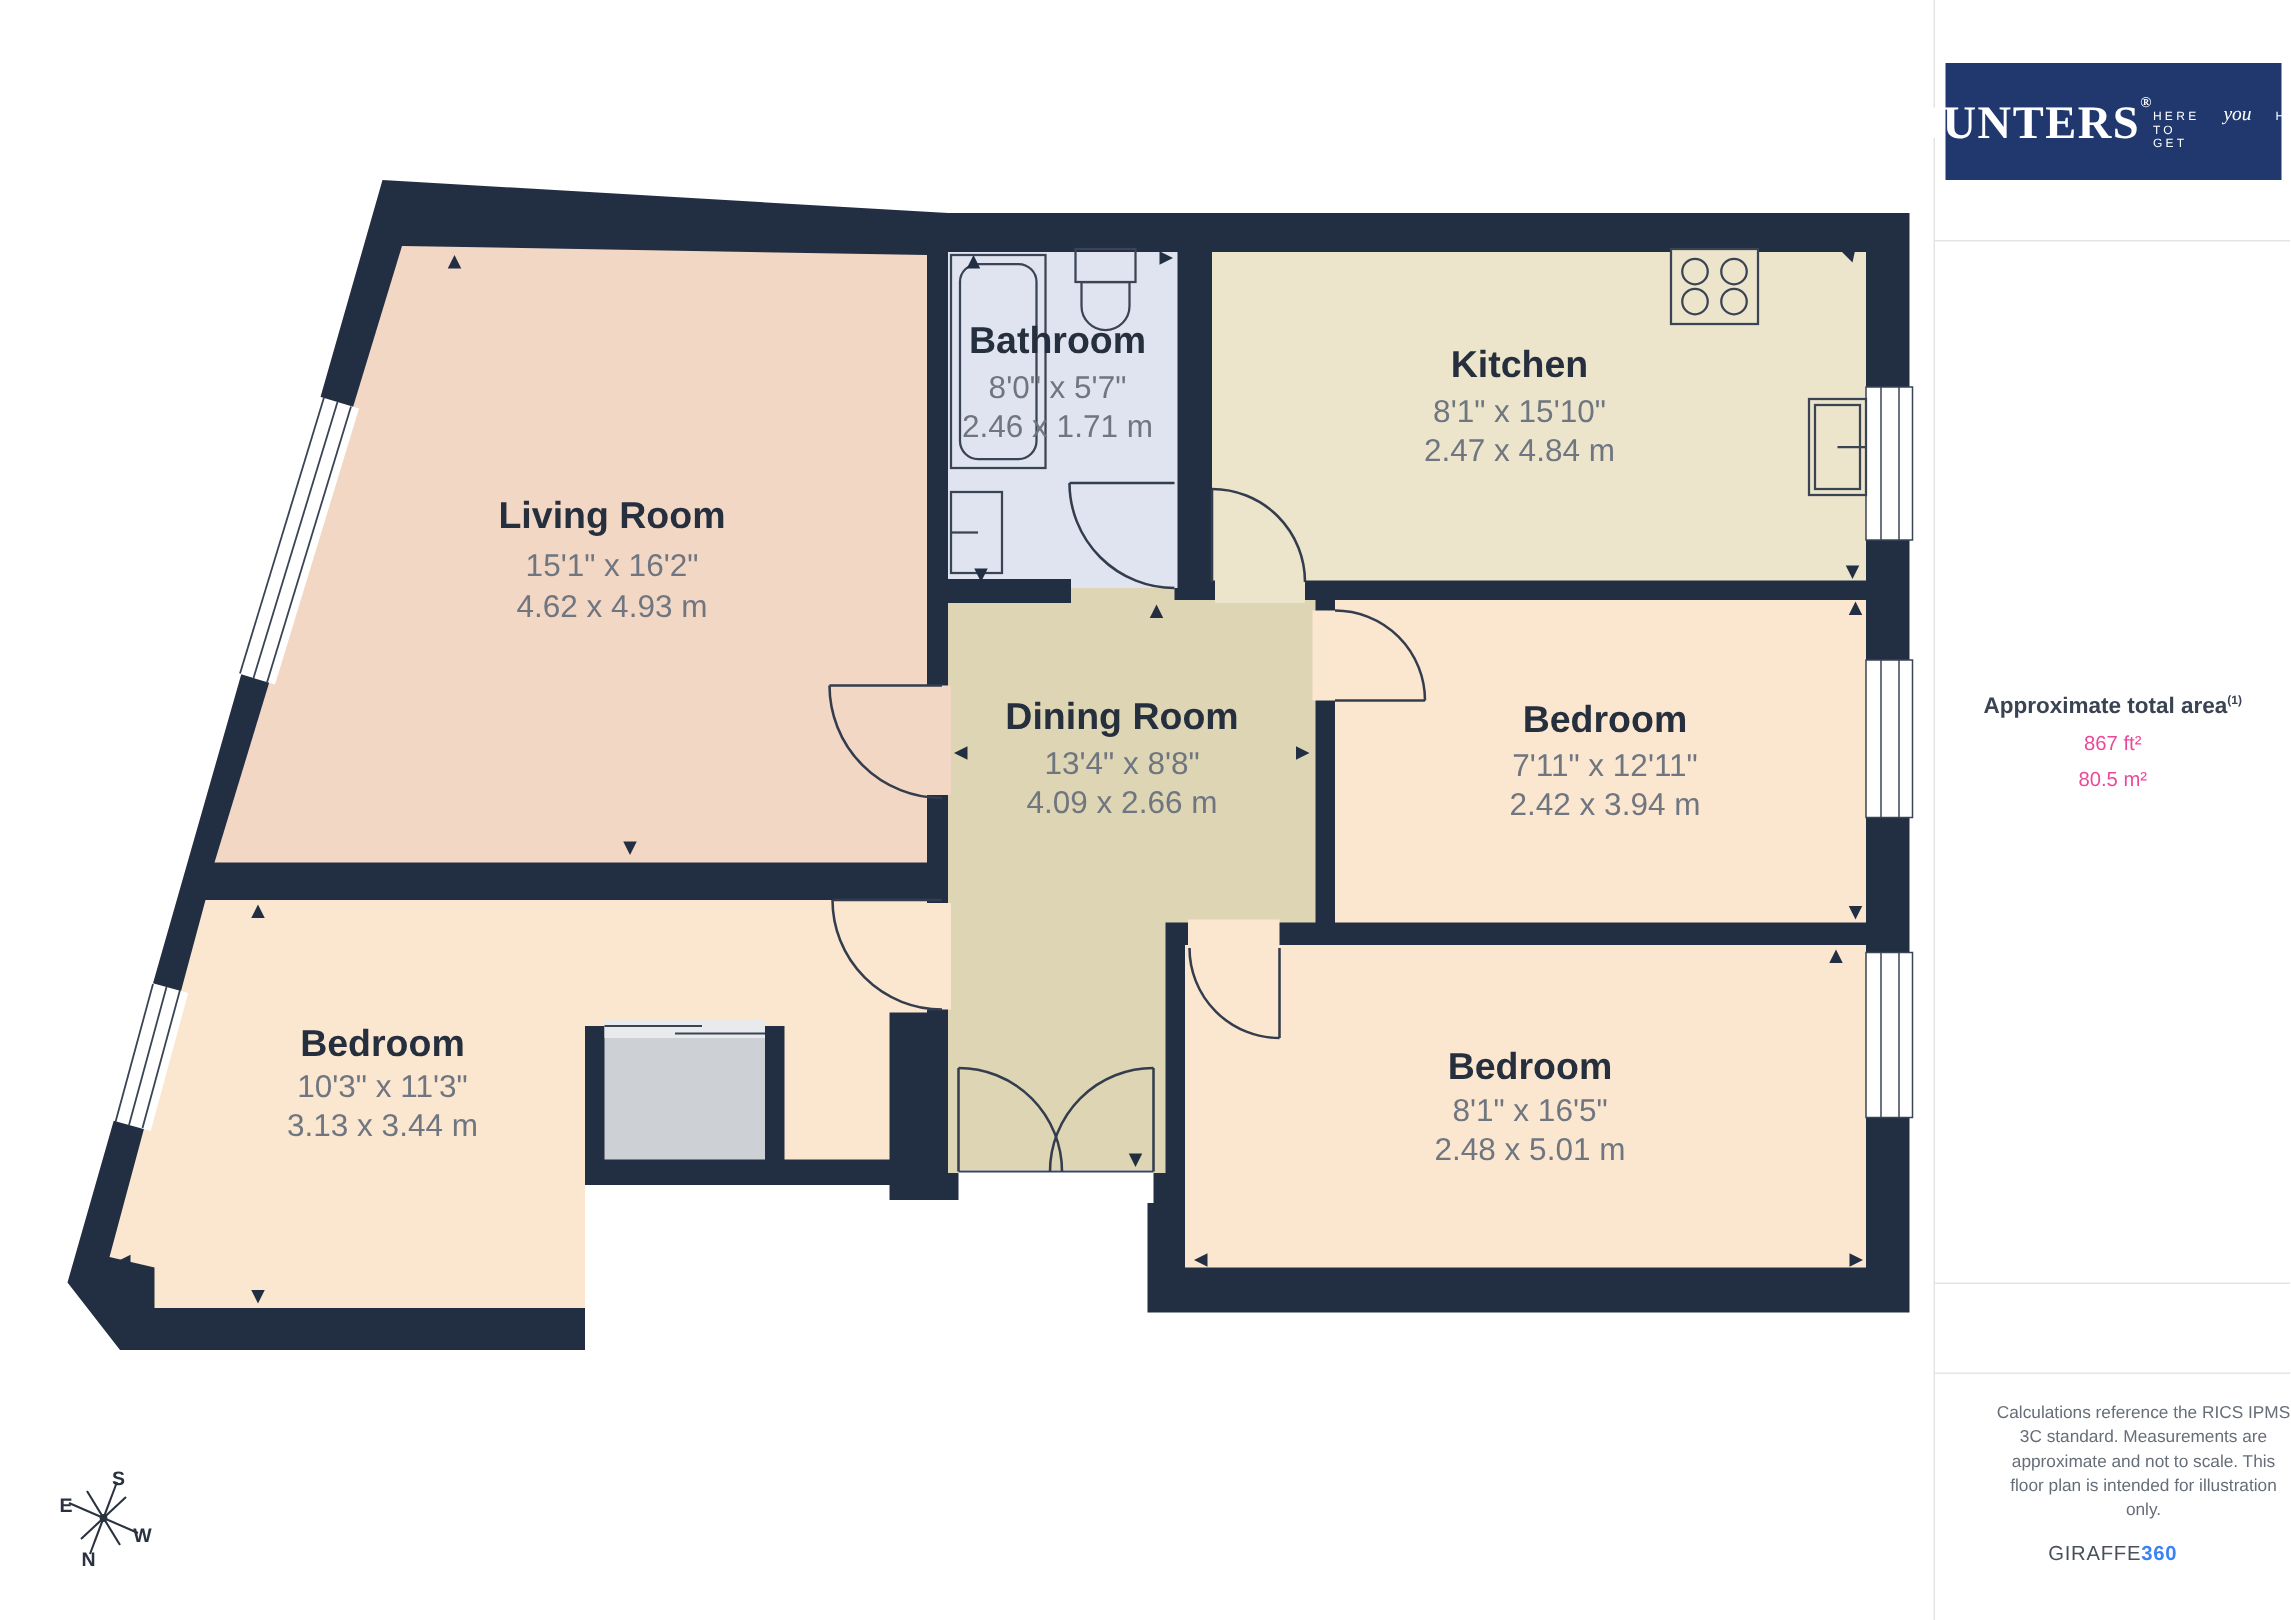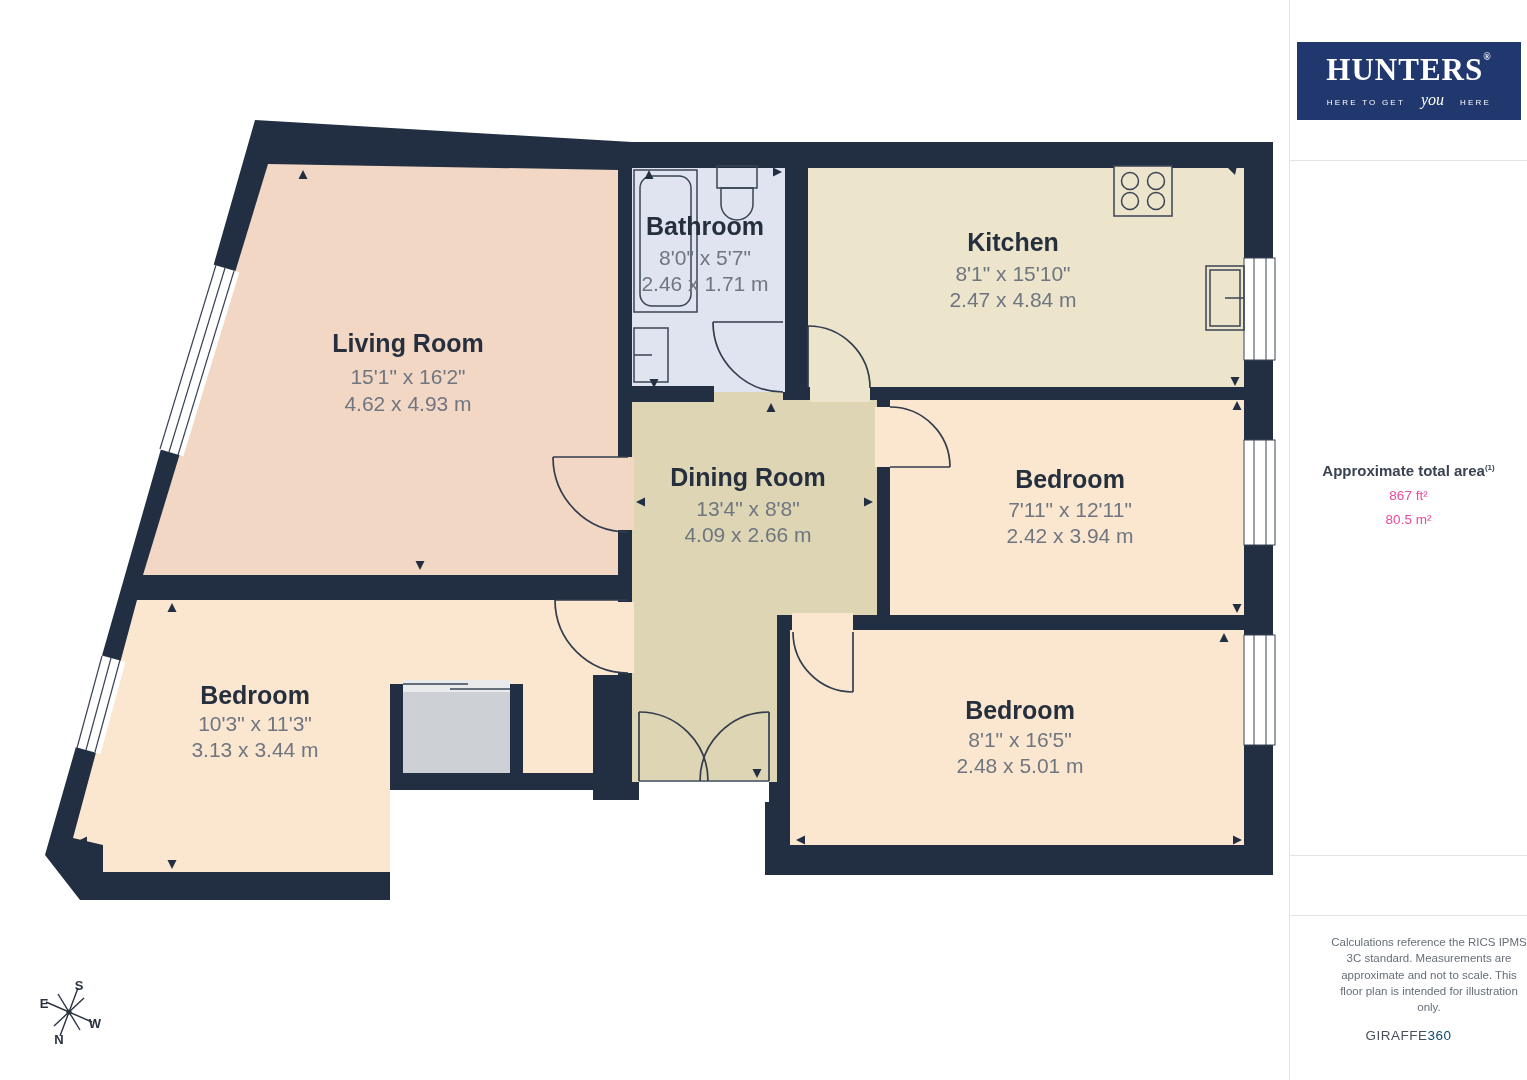--- a/index.html
+++ b/index.html
@@ -1,38 +1,38 @@
 <!DOCTYPE html>
 <html><head>
 <meta charset="utf-8">
 <style>
   html,body{margin:0;padding:0;background:#fff;}
   .page{position:relative;width:1527px;height:1080px;background:#fff;overflow:hidden;
         font-family:"Liberation Sans",sans-serif;display:flex;}
   .plan-area{position:relative;width:1289px;height:1080px;background:#fff;}
   .sidebar{position:relative;width:238px;height:1080px;background:#fff;border-left:1px solid #e2e4e8;}
   .logo-box{position:absolute;top:42px;left:7px;width:224px;height:78px;background:#21386e;
-            display:flex;flex-direction:column;align-items:center;justify-content:center;}
+            display:flex;flex-direction:row;align-items:center;justify-content:center;}
   .logo-main{color:#fff;font-family:"Liberation Serif",serif;font-weight:bold;font-size:31px;
              letter-spacing:1px;line-height:1;}
   .logo-reg{font-size:10px;vertical-align:top;position:relative;top:-2px;}
   .logo-tag{color:#fff;font-size:8px;letter-spacing:2.2px;margin-top:6px;display:flex;align-items:baseline;gap:16px;}
-  .logo-tag .you{font-family:"Liberation Serif",serif;font-style:italic;font-size:16px;letter-spacing:0;}
+  .logo-tag .you{font-family:"Liberation Serif",serif;font-style:italic;font-size:13px;letter-spacing:0;}
   .sb-divider{position:absolute;left:0;width:100%;height:1px;background:#e2e4e8;}
   .area-block{position:absolute;top:462px;left:0;width:100%;text-align:center;color:#3a4352;}
   .area-title{font-size:15px;font-weight:bold;}
   .area-title sup{font-size:8px;}
   .area-val{font-size:13.5px;color:#ec4899;margin-top:9px;}
   .footnote{position:absolute;top:856px;height:59px;left:0;width:100%;display:flex;align-items:center;
             justify-content:center;font-size:11px;color:#666e78;}
   .disclaimer{position:absolute;top:934px;left:19px;width:200px;text-align:center;font-size:11.5px;
               line-height:1.42;color:#666e78;margin-left:20px;}
   .credit{position:absolute;top:1028px;left:0;width:100%;text-align:center;font-size:13.5px;
           color:#4a505a;letter-spacing:.5px;}
-  .credit .c360{font-weight:normal;color:#0c4a6e;}
+  .credit .c360{font-weight:bold;color:#3b82f6;}
   svg text{font-family:"Liberation Sans",sans-serif;}
   .room-name{font-size:25px;font-weight:bold;fill:#262f3d;}
   .room-dim{font-size:21px;fill:#6f7680;}
   .compass-letter{font-size:13px;font-weight:bold;fill:#2a3240;}
 </style>
 </head>
 <body>
 
 <div class="page">
 

